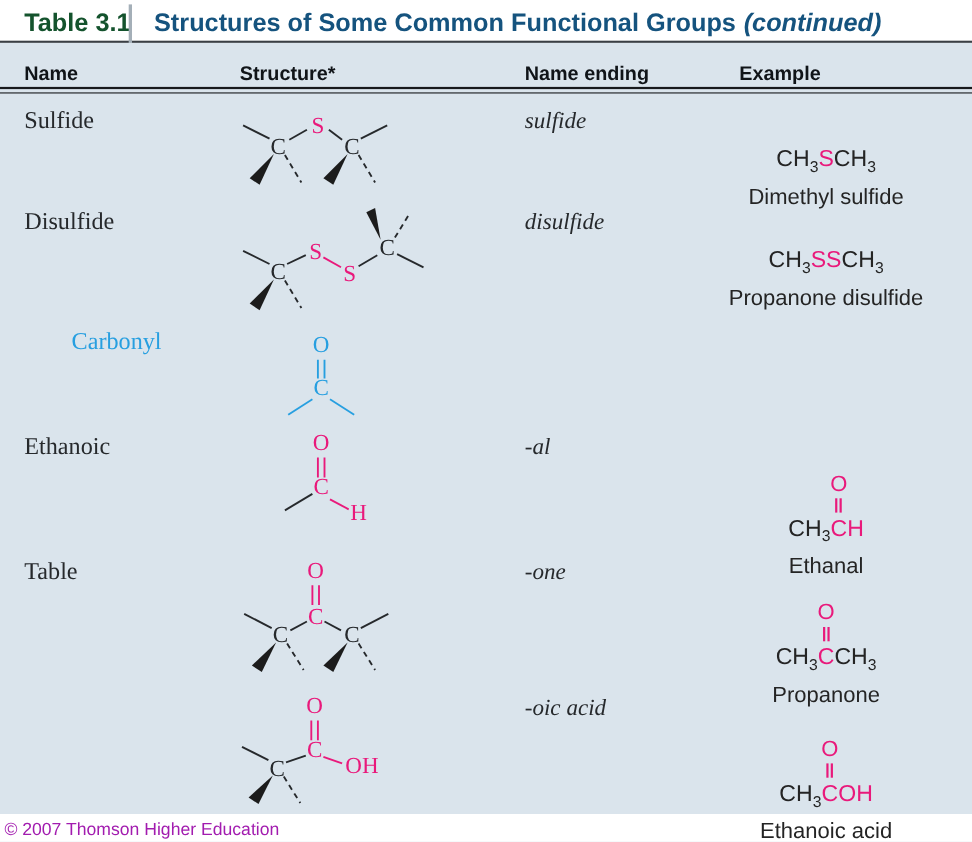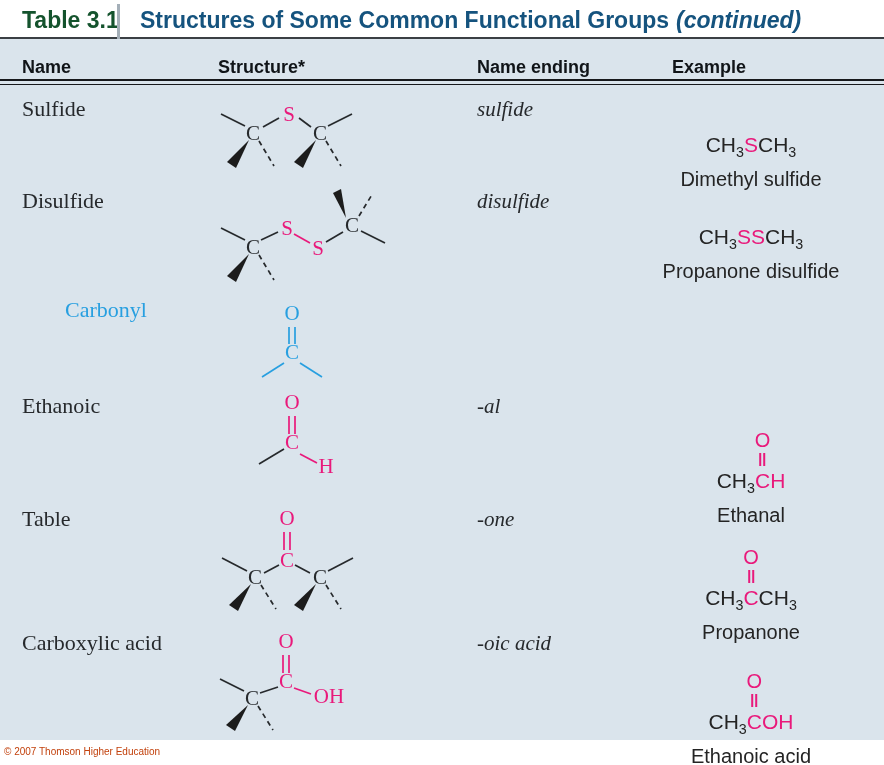--- a/index.html
+++ b/index.html
@@ -62,21 +62,21 @@
     font-family:"Liberation Serif",serif;font-size:21px;text-anchor:middle;fill:#26292c;
   }
   .structure text.accent{fill:#e9197b;}
   .structure text.blue{fill:#279fe0;}
   .structure line{stroke:#26292c;stroke-width:1.7;}
   .structure line.accent{stroke:#e9197b;}
   .structure line.blue{stroke:#279fe0;}
   .structure line.dash{stroke-dasharray:5 4;}
   .structure polygon{fill:#1c1c1c;}
   
-  .footer-text{position:absolute;left:4px;top:746px;font-size:10px;color:#c2410c;}
+  .footer-text{position:absolute;left:4px;top:746px;font-size:16px;color:#a21caf;}
 </style>
 </head>
 <body>
 
 <div class="page">
 
   <div class="title-bar">
     <span class="table-label">Table 3.1</span>
     <span class="main-title"><span>Structures of Some Common Functional Groups</span><span class="cont">(continued)</span></span>
   </div>
@@ -182,21 +182,20 @@
       <text x="110" y="79">C</text>
     </svg>
     <div class="example-block" style="top:547px">
       <div class="formula"><span>CH<sub>3</sub></span><span class="accent-text carbonyl-anchor">C<span class="carbonyl-stack">
               <span class="c-o">O</span>
               <span class="c-dbond"></span>
             </span></span><span>CH<sub>3</sub></span></div>
       <div class="example-name">Propanone</div>
     </div>
 
-    <div class="row-name" style="top:591px">Carboxylic acid</div>
     <div class="name-ending" style="top:592px">-oic acid</div>
     <svg class="structure" style="left:210px;top:591px" width="160" height="110" viewBox="0 0 160 110">
       <line x1="34" y1="61" x2="10" y2="49"></line>
       <polygon points="38,75 25,101 16,95"></polygon>
       <line class="dash" x1="48" y1="76" x2="63" y2="100"></line>
       <line x1="50" y1="63" x2="68" y2="57"></line>
       <line class="accent" x1="73" y1="25" x2="73" y2="43"></line>
       <line class="accent" x1="79" y1="25" x2="79" y2="43"></line>
       <line class="accent" x1="84" y1="58" x2="101" y2="64"></line>
       <text class="accent" x="76" y="18">O</text>

